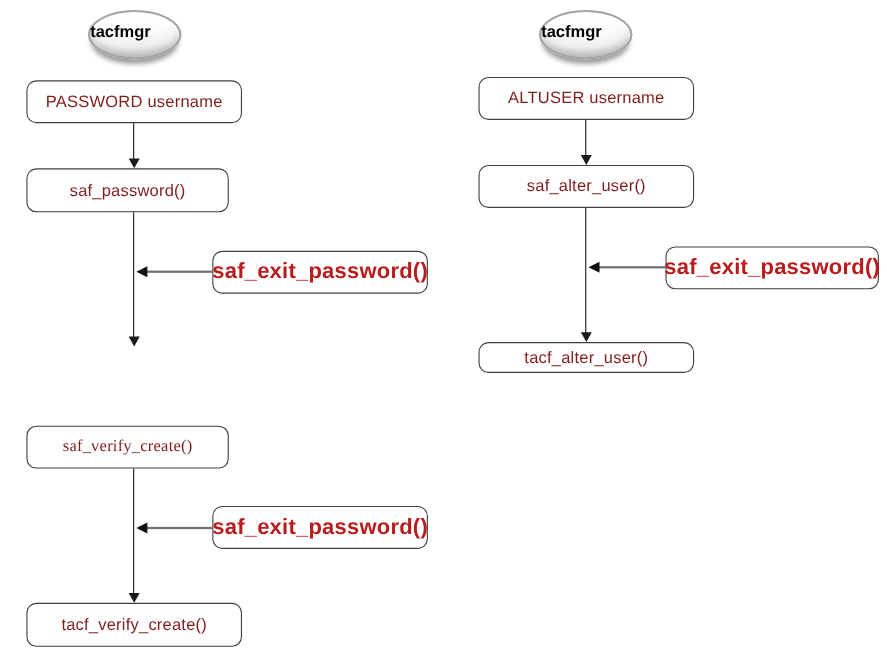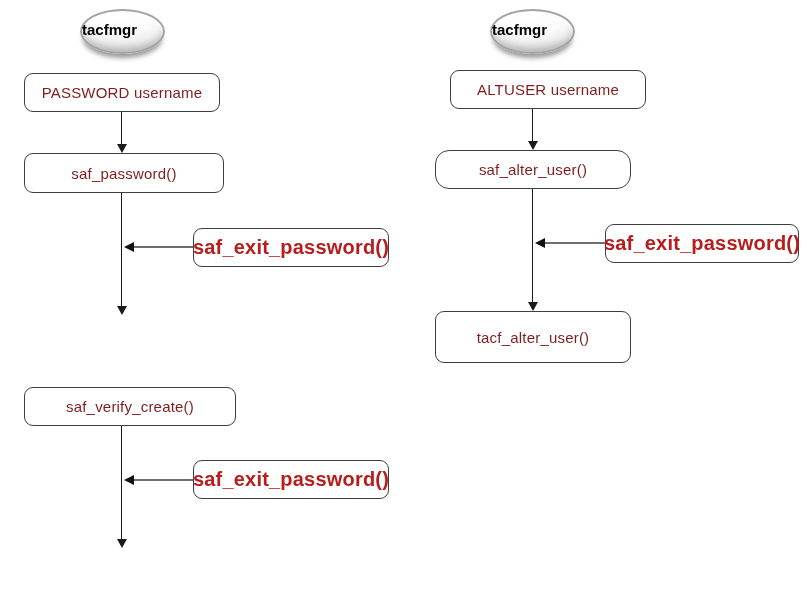--- a/index.html
+++ b/index.html
@@ -101,70 +101,71 @@
     <span class="entity-label">tacfmgr</span>
   </div>
 
   <div class="node" style="left:24px; top:73px; width:196px; height:39px;">PASSWORD username</div>
 
   <div class="varrow" style="left:121px; top:112px; height:41px;">
     <div class="vshaft"></div>
     <div class="vhead"></div>
   </div>
 
-  <div class="node" style="left:24px; top:153px; width:200px; height:40px;">saf_password()</div>
+  <div class="node" style="left:24px; top:153px; width:184px; height:40px;">saf_password()</div>
 
   <div class="varrow" style="left:121px; top:193px; height:122px;">
     <div class="vshaft"></div>
     <div class="vhead"></div>
   </div>
 
   <div class="node bold" style="left:193px; top:228px; width:196px; height:39px;">saf_exit_password()</div>
 
   <div class="harrow" style="left:124px; top:247px; width:69px;">
     <div class="hshaft"></div>
     <div class="hhead"></div>
   </div>
 
 
-  <div class="node" style="left:24px; top:387px; width:212px; height:39px;">saf_verify_create()</div>
+  <div class="node" style="left:24px; top:387px; width:184px; height:39px;font-family:Liberation Serif, serif;">saf_verify_create()</div>
 
   <div class="varrow" style="left:121px; top:426px; height:122px;">
     <div class="vshaft"></div>
     <div class="vhead"></div>
   </div>
 
   <div class="node bold" style="left:193px; top:460px; width:196px; height:39px;">saf_exit_password()</div>
 
   <div class="harrow" style="left:124px; top:480px; width:69px;">
     <div class="hshaft"></div>
     <div class="hhead"></div>
   </div>
 
+  <div class="node" style="left:24px; top:548px; width:196px; height:40px;">tacf_verify_create()</div>
 
   <div class="entity" style="left:490px; top:9px; width:85px; height:45px;">
     <span class="entity-label">tacfmgr</span>
   </div>
 
-  <div class="node" style="left:450px; top:70px; width:196px; height:39px;">ALTUSER username</div>
+  <div class="node" style="left:435px; top:70px; width:196px; height:39px;">ALTUSER username</div>
 
   <div class="varrow" style="left:532px; top:109px; height:41px;">
     <div class="vshaft"></div>
     <div class="vhead"></div>
   </div>
 
-  <div class="node" style="left:435px; top:150px; width:196px; height:39px;border-radius:14px;">saf_alter_user()</div>
+  <div class="node" style="left:435px; top:150px; width:196px; height:39px;">saf_alter_user()</div>
 
   <div class="varrow" style="left:532px; top:189px; height:122px;">
     <div class="vshaft"></div>
     <div class="vhead"></div>
   </div>
 
   <div class="node bold" style="left:605px; top:224px; width:194px; height:39px;">saf_exit_password()</div>
 
   <div class="harrow" style="left:535px; top:243px; width:70px;">
     <div class="hshaft"></div>
     <div class="hhead"></div>
   </div>
 
-  <div class="node" style="left:435px; top:311px; width:196px; height:52px;">tacf_alter_user()</div>
+  <div class="node" style="left:435px; top:311px; width:196px; height:28px;">tacf_alter_user()</div>
 
 </div>
 
 </body></html>

